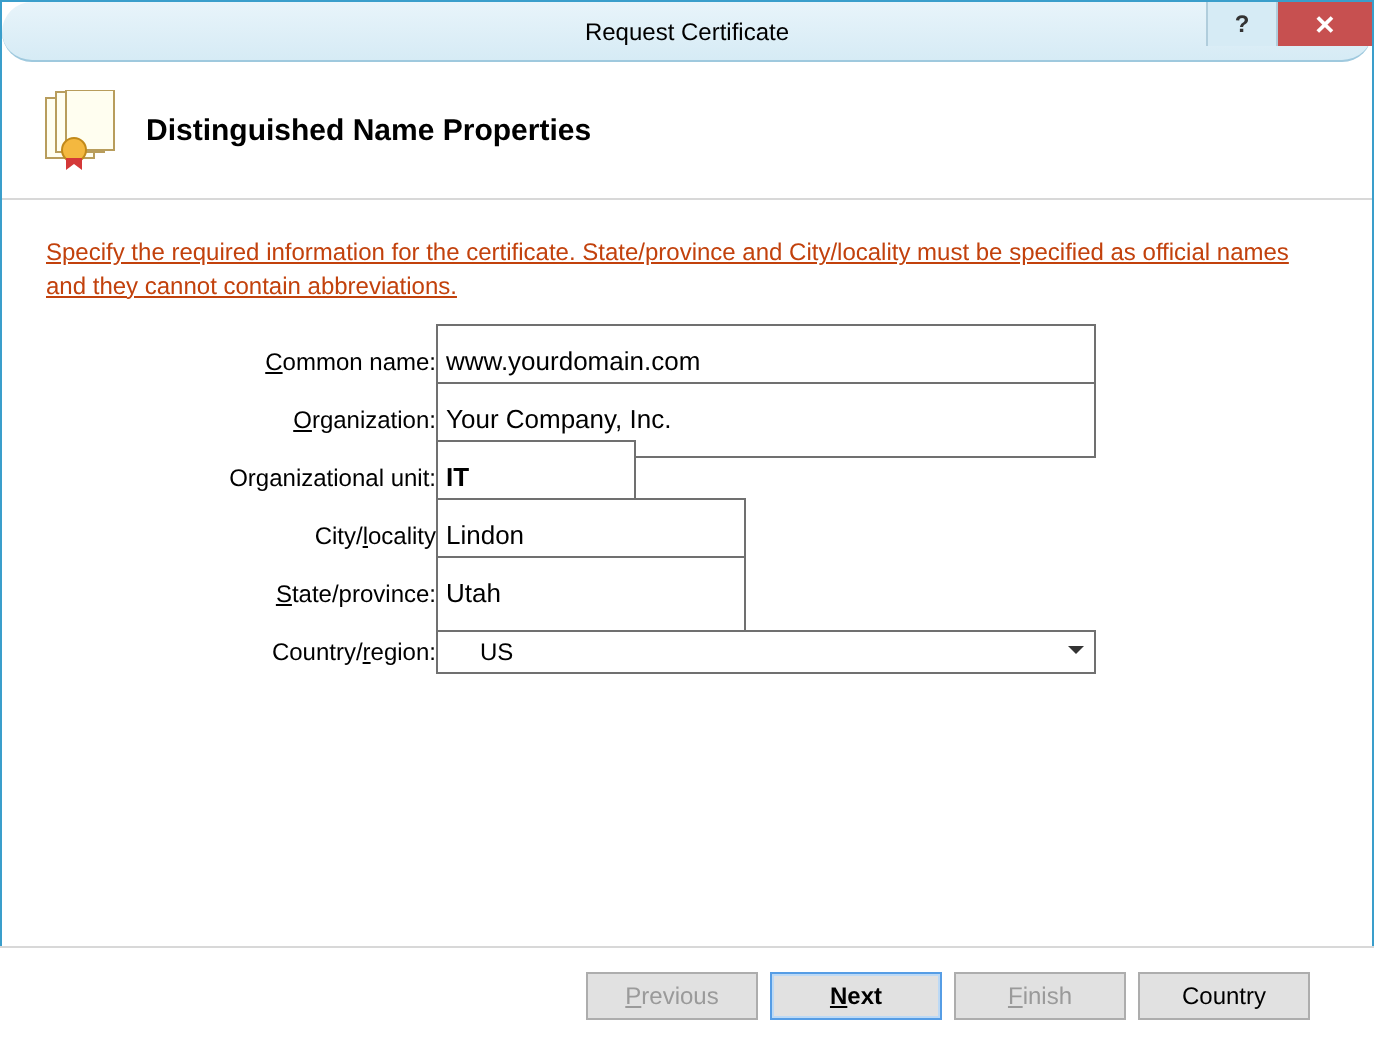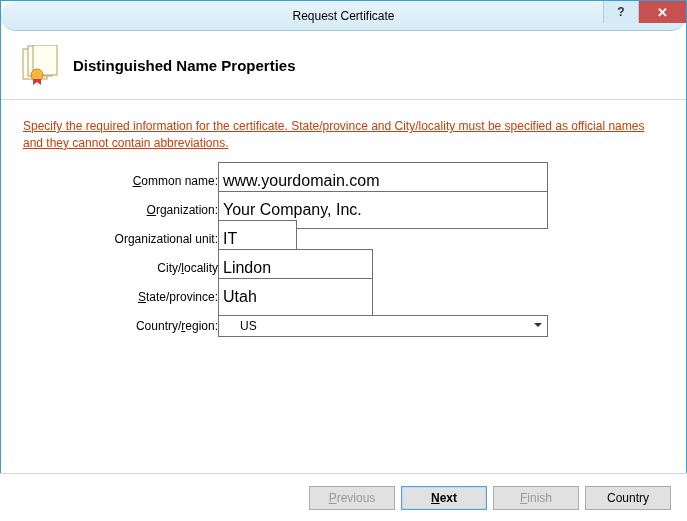--- a/index.html
+++ b/index.html
@@ -90,26 +90,26 @@
     width: 195px;
     flex-shrink: 0;
     text-align: right;
   }
   .form-label .ul { text-decoration: underline; }
   .text-input {
     height: 22px;
     border: 1px solid #707070;
     padding: 18px 4px;
     font-family: inherit;
-    font-size: 16px;
+    font-size: 13px;
     outline: none;
     background:#fff;
   }
   .text-input.w-long { width: 330px; }
-  .text-input.w-short { width: 79px; }
+  .text-input.w-short { width: 100px; font-weight: bold; }
   .text-input.w-med { width: 155px; }
   .select-wrap {
     position: relative;
     width: 330px;
     height: 22px;
   }
   .select {
     width: 100%;
     height: 22px;
     border: 1px solid #707070;
@@ -134,21 +134,21 @@
   .footer {
     position: absolute;
     bottom: 0;
     left: 0;
     right: 0;
     height: 48px;
     border-top: 1px solid #d8d8d8;
     display: flex;
     align-items: center;
     justify-content: flex-end;
-    padding-right: 16px;
+    padding-right: 32px;
     background: #fff;
     gap: 6px;
   }
   .btn {
     width: 86px;
     height: 24px;
     border: 1px solid #adadad;
     background: #e1e1e1;
     font-family: inherit;
     font-size: 12px;

